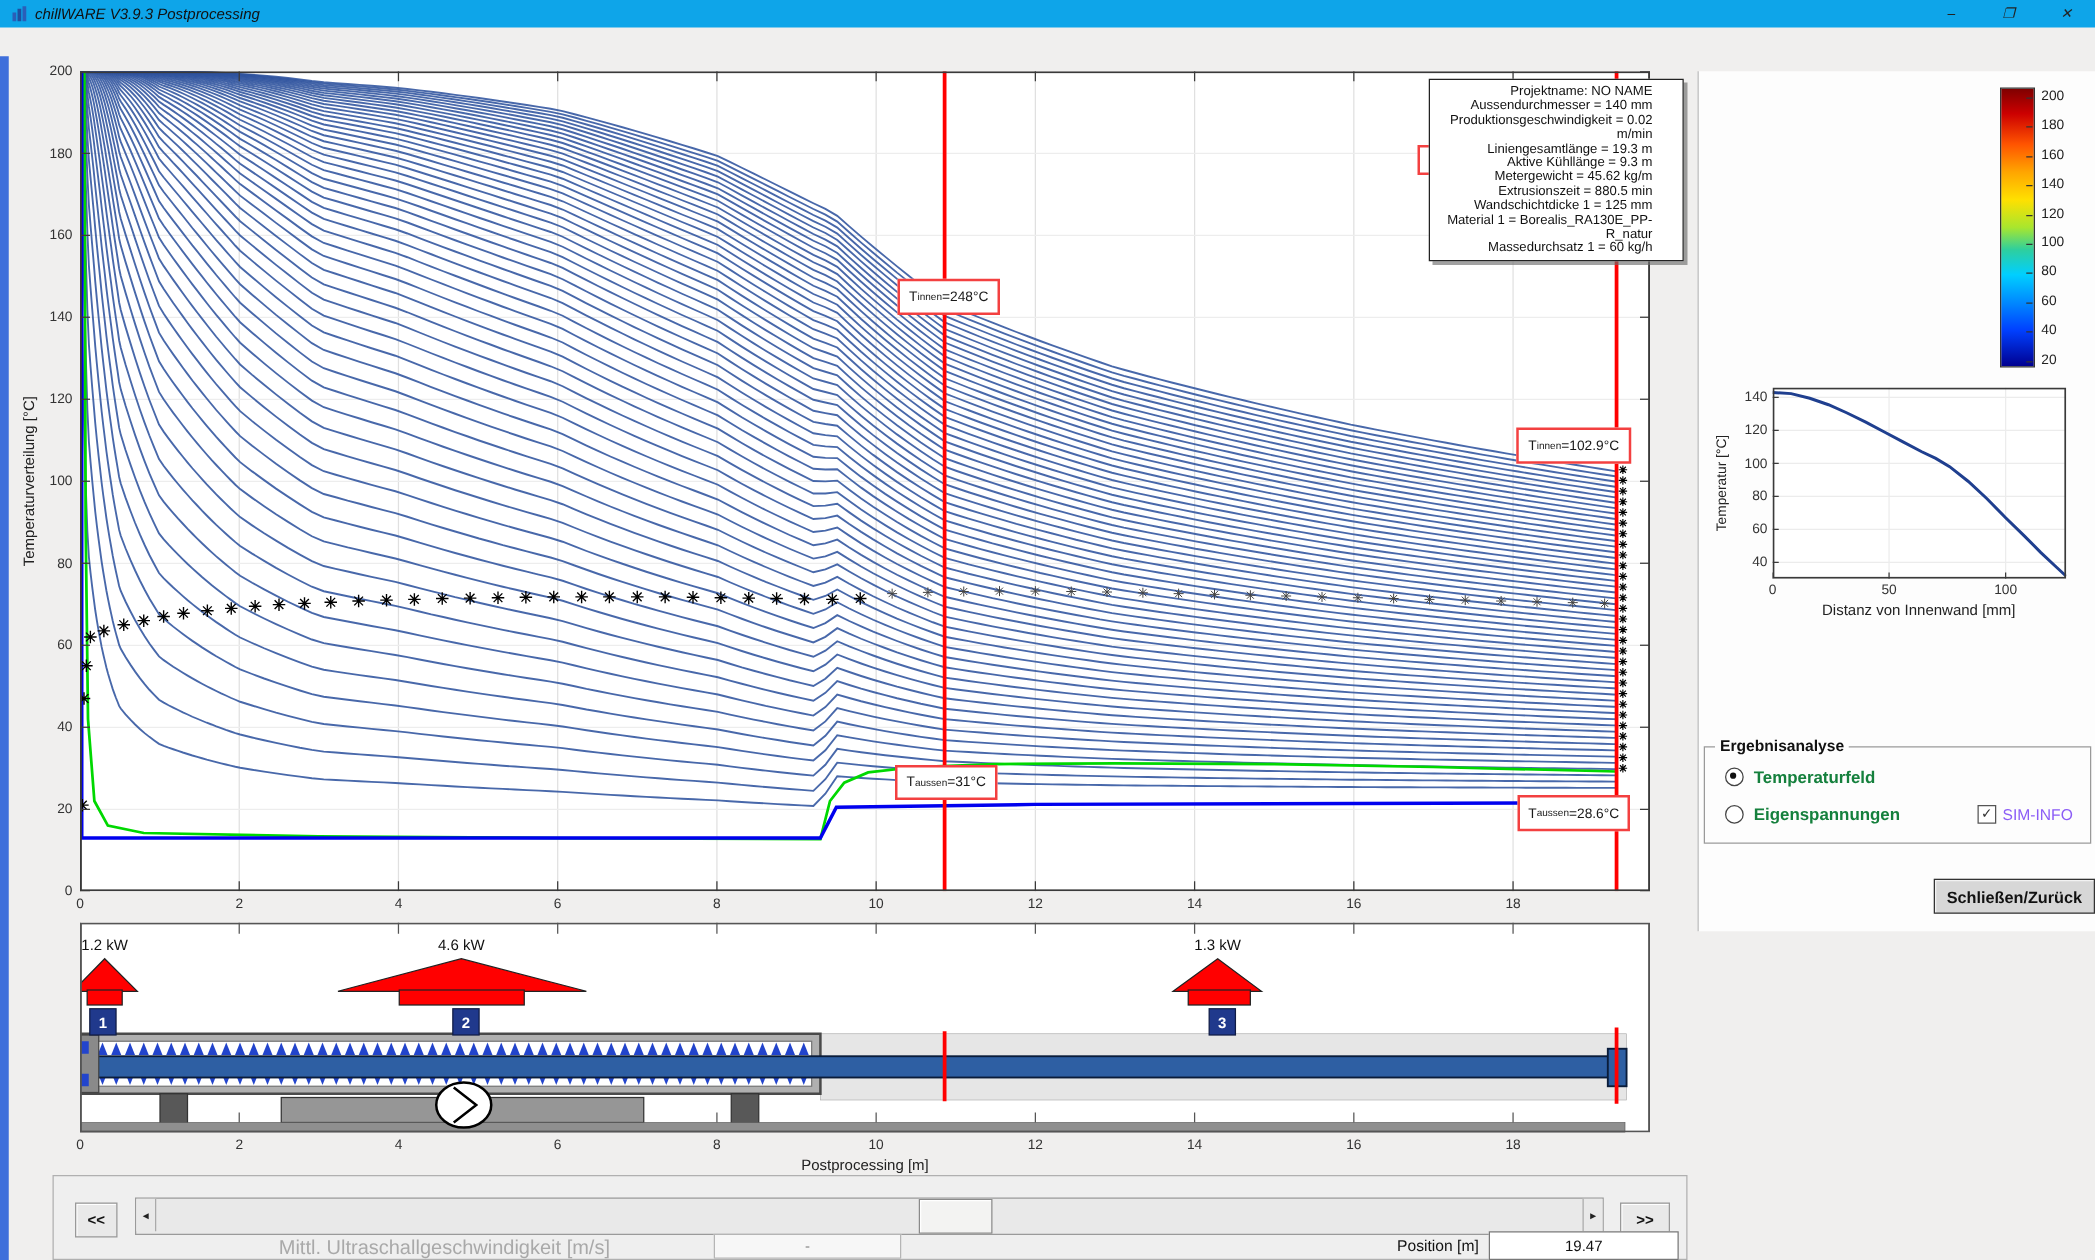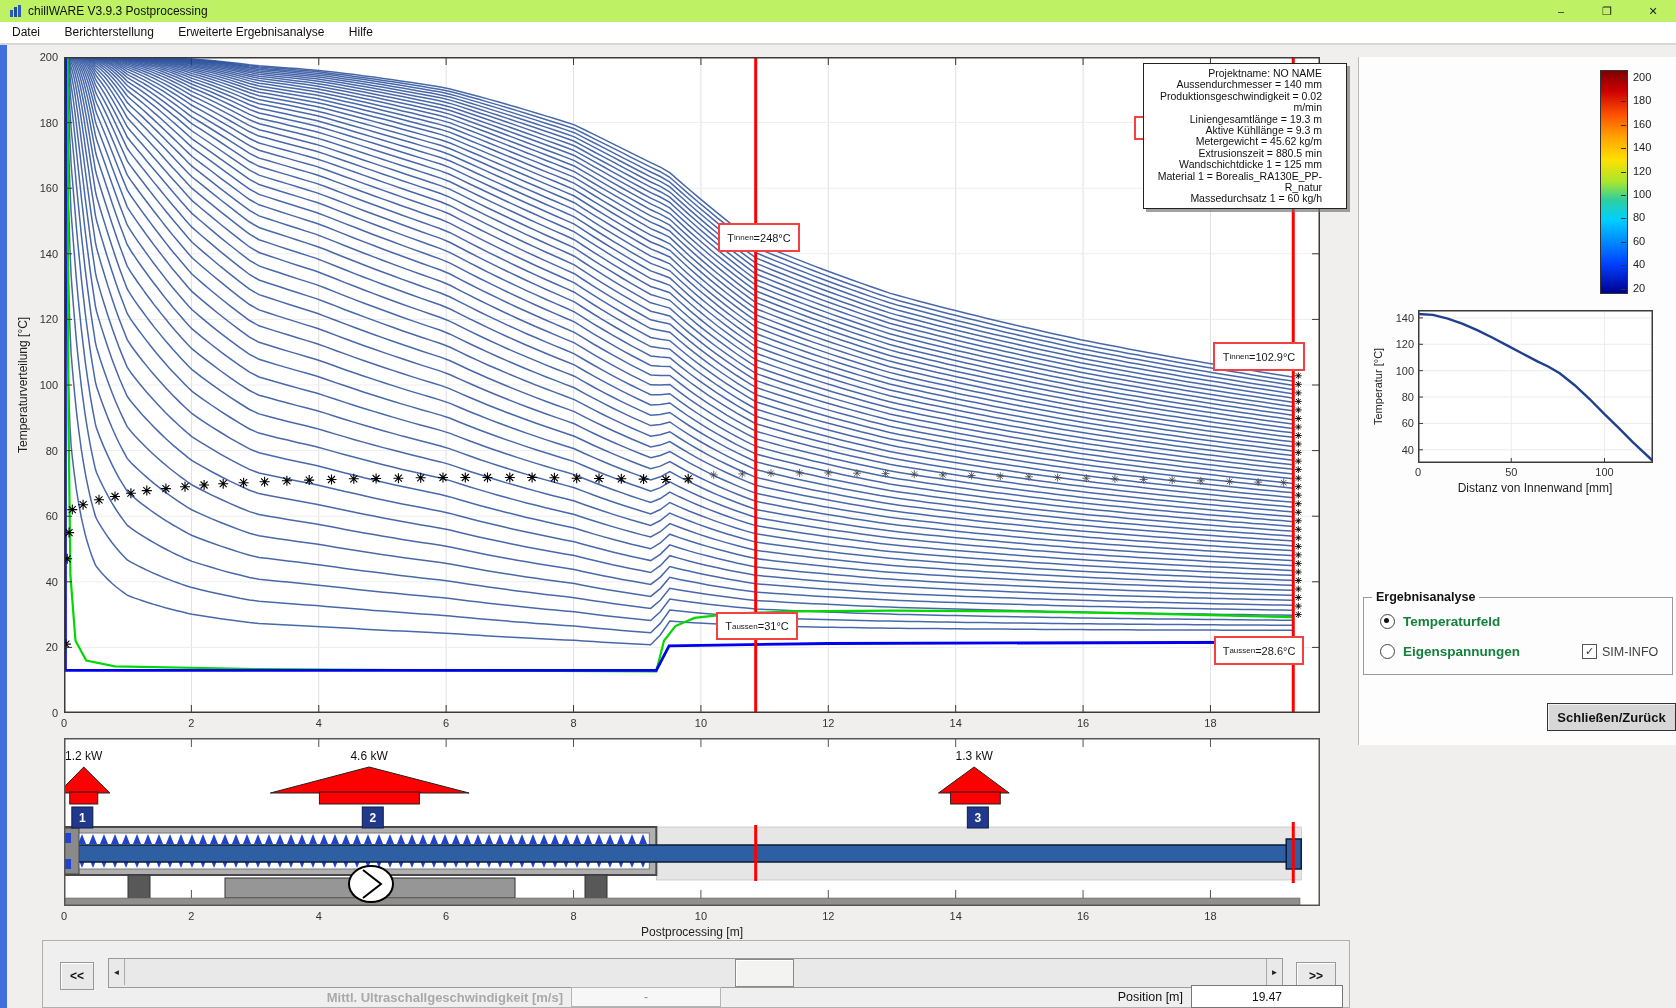--- a/index.html
+++ b/index.html
@@ -1,18 +1,18 @@
 <!DOCTYPE html>
 <html><head>
 <meta charset="utf-8">
 <style>
   html,body{margin:0;padding:0;background:#888;}
   #app{position:relative;width:1676px;height:1008px;background:#f0efee;font-family:"Liberation Sans",sans-serif;overflow:hidden;}
   
-  #titlebar{position:absolute;left:0;top:0;width:1676px;height:22px;background:#bef264;z-index:10;}
+  #titlebar{position:absolute;left:0;top:0;width:1676px;height:22px;background:#0ea5e9;z-index:10;font-style:italic;}
   #title-text{position:absolute;left:28px;top:4px;font-size:12px;color:#111;}
   #app-icon{position:absolute;left:9px;top:4px;width:14px;height:14px;}
   .winbtn{position:absolute;top:0;width:46px;height:22px;text-align:center;line-height:22px;font-size:11px;color:#222;}
   #btn-min{right:92px;} #btn-max{right:46px;} #btn-close{right:0;}
   #menubar{position:absolute;left:0;top:22px;width:1676px;height:21px;background:#ffffff;border-bottom:2px solid #d8d6d4;z-index:10;}
   .menu-item{display:inline-block;padding:0 10px;line-height:21px;font-size:12px;color:#111;}
   #leftstrip{position:absolute;left:0;top:45px;width:7px;height:963px;background:#3f6fdb;}
   
   #main-plot{position:absolute;left:64px;top:57px;width:1256px;height:656px;background:#ffffff;z-index:1;}
   #main-svg{position:absolute;left:0;top:0;}
@@ -41,30 +41,30 @@
   #prof-xlabel{position:absolute;left:1400px;top:481px;width:270px;text-align:center;font-size:12px;color:#222;}
   
   #erg-box{position:absolute;left:1363px;top:597px;width:308px;height:76px;border:1px solid #9a9a9a;background:#fdfdfd;}
   #erg-title{position:absolute;left:8px;top:-8px;background:#fdfdfd;padding:0 4px;font-size:12.5px;font-weight:bold;color:#111;}
   .radio-row{position:absolute;left:16px;height:18px;display:flex;align-items:center;gap:8px;}
   .radio{width:13px;height:13px;border:1px solid #444;border-radius:50%;background:#fff;position:relative;}
   .radio.sel::after{content:"";position:absolute;left:3px;top:3px;width:5px;height:5px;border-radius:50%;background:#111;}
   .radio-label{font-size:13.5px;font-weight:bold;color:#15803d;}
   #siminfo{position:absolute;left:218px;top:46px;display:flex;align-items:center;gap:5px;}
   #siminfo .chk{width:13px;height:13px;border:1px solid #555;background:#fff;font-size:11px;line-height:13px;text-align:center;color:#333;}
-  #siminfo .lbl{font-size:12.5px;color:#404040;}
+  #siminfo .lbl{font-size:12.5px;color:#8b5cf6;}
   #close-btn{position:absolute;left:1547px;top:703px;width:127px;height:26px;background:#d7d7d7;border:1px solid #333;font-size:13px;font-weight:bold;color:#111;display:flex;align-items:center;justify-content:center;box-shadow:inset 1px 1px 0 #f2f2f2;}
   
   #ctrl{position:absolute;left:42px;top:940px;width:1306px;height:66px;background:#efefef;border:1px solid #b0b0b0;}
   .bevel-btn{position:absolute;background:#e9e9e9;border:1px solid #999;box-shadow:inset 1px 1px 0 #fff;font-size:12px;font-weight:bold;color:#111;display:flex;align-items:center;justify-content:center;}
   #scrollbar{position:absolute;left:65px;top:17px;width:1173px;height:28px;background:#e9e9e9;border:1px solid #9a9a9a;}
   .sb-arrow{position:absolute;top:0;width:15px;height:26px;background:#e9e9e9;font-size:8px;color:#222;display:flex;align-items:center;justify-content:center;}
   #sb-left{left:0;border-right:1px solid #aaa;} #sb-right{right:0;border-left:1px solid #aaa;}
   #sb-thumb{position:absolute;left:626px;top:0;width:57px;height:26px;background:#f3f3f2;border:1px solid #8a8a8a;box-shadow:inset 1px 1px 0 #fff;}
-  #us-label{position:absolute;left:180px;top:49px;width:340px;text-align:right;font-size:13px;color:#a9a9a9;font-weight:bold;}
+  #us-label{position:absolute;left:180px;top:49px;width:340px;font-size:16px;color:#a9a9a9;}
   #us-field{position:absolute;left:528px;top:46px;width:148px;height:18px;background:#f7f7f7;border:1px solid #b5b5b5;font-size:12px;color:#888;display:flex;align-items:center;justify-content:center;}
   #pos-label{position:absolute;left:1056px;top:49px;width:84px;text-align:right;font-size:12.5px;color:#111;}
   #pos-field{position:absolute;left:1148px;top:44px;width:150px;height:21px;background:#fff;border:1px solid #777;font-size:12px;color:#111;display:flex;align-items:center;justify-content:center;}
 </style>
 </head>
 <body>
 
 <div id="app">
 
   <div id="titlebar">
@@ -74,26 +74,20 @@
           <rect x="5" y="3" width="3" height="10" fill="#1e4fa0"></rect>
           <rect x="9" y="1" width="3" height="12" fill="#2a5fb8"></rect>
         </svg>
     </span>
     <span id="title-text">chillWARE V3.9.3 Postprocessing</span>
     <span class="winbtn" id="btn-min">–</span>
     <span class="winbtn" id="btn-max">❐</span>
     <span class="winbtn" id="btn-close">✕</span>
   </div>
 
-  <div id="menubar">
-    <span class="menu-item" style="margin-left:2px">Datei</span>
-    <span class="menu-item">Berichterstellung</span>
-    <span class="menu-item">Erweiterte Ergebnisanalyse</span>
-    <span class="menu-item">Hilfe</span>
-  </div>
 
   <div id="leftstrip"></div>
 
   <div id="main-ylabel">Temperaturverteilung [°C]</div>
   <div id="main-plot">
     <svg id="main-svg" width="1256" height="656">
         <line x1="127.38336713995945" y1="0" x2="127.38336713995945" y2="656" stroke="#e0e0e0" stroke-width="1"></line>
         <line x1="254.7667342799189" y1="0" x2="254.7667342799189" y2="656" stroke="#e0e0e0" stroke-width="1"></line>
         <line x1="382.15010141987835" y1="0" x2="382.15010141987835" y2="656" stroke="#e0e0e0" stroke-width="1"></line>
         <line x1="509.5334685598378" y1="0" x2="509.5334685598378" y2="656" stroke="#e0e0e0" stroke-width="1"></line>

